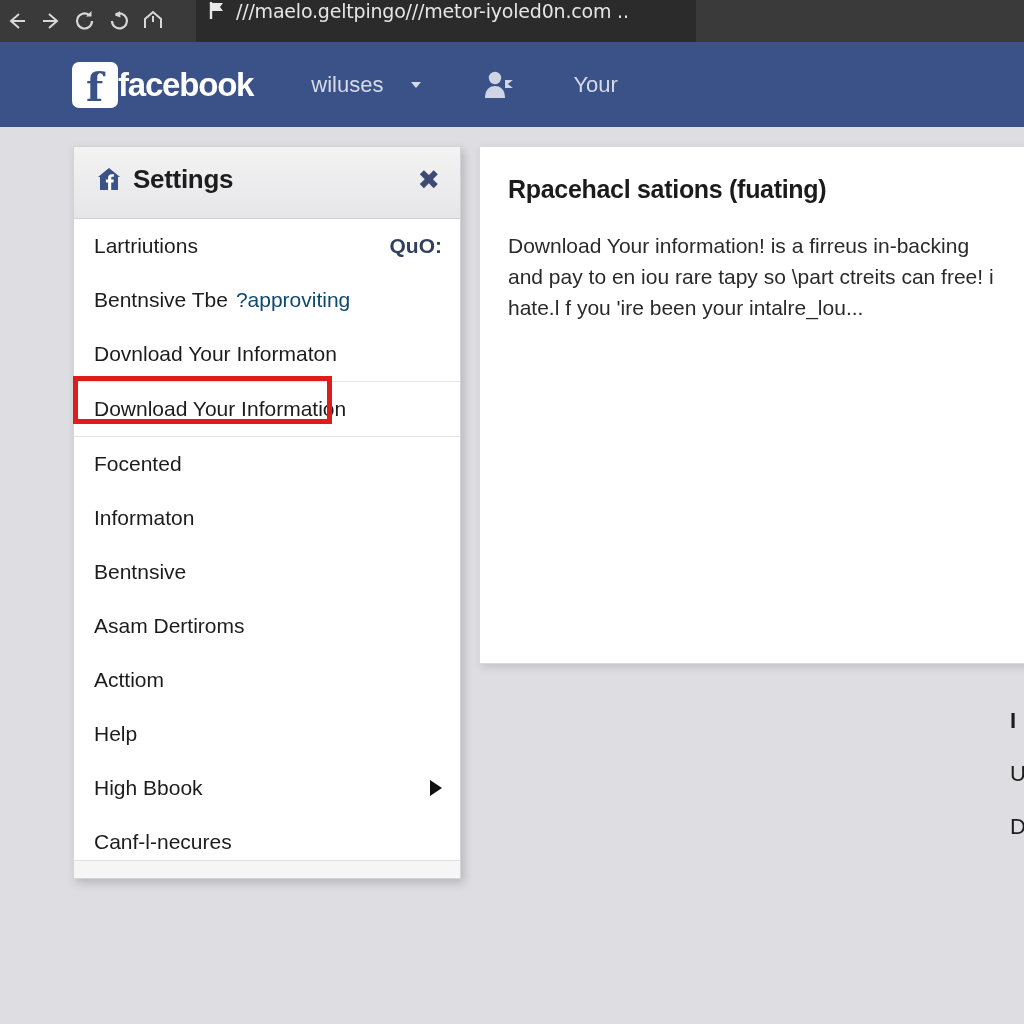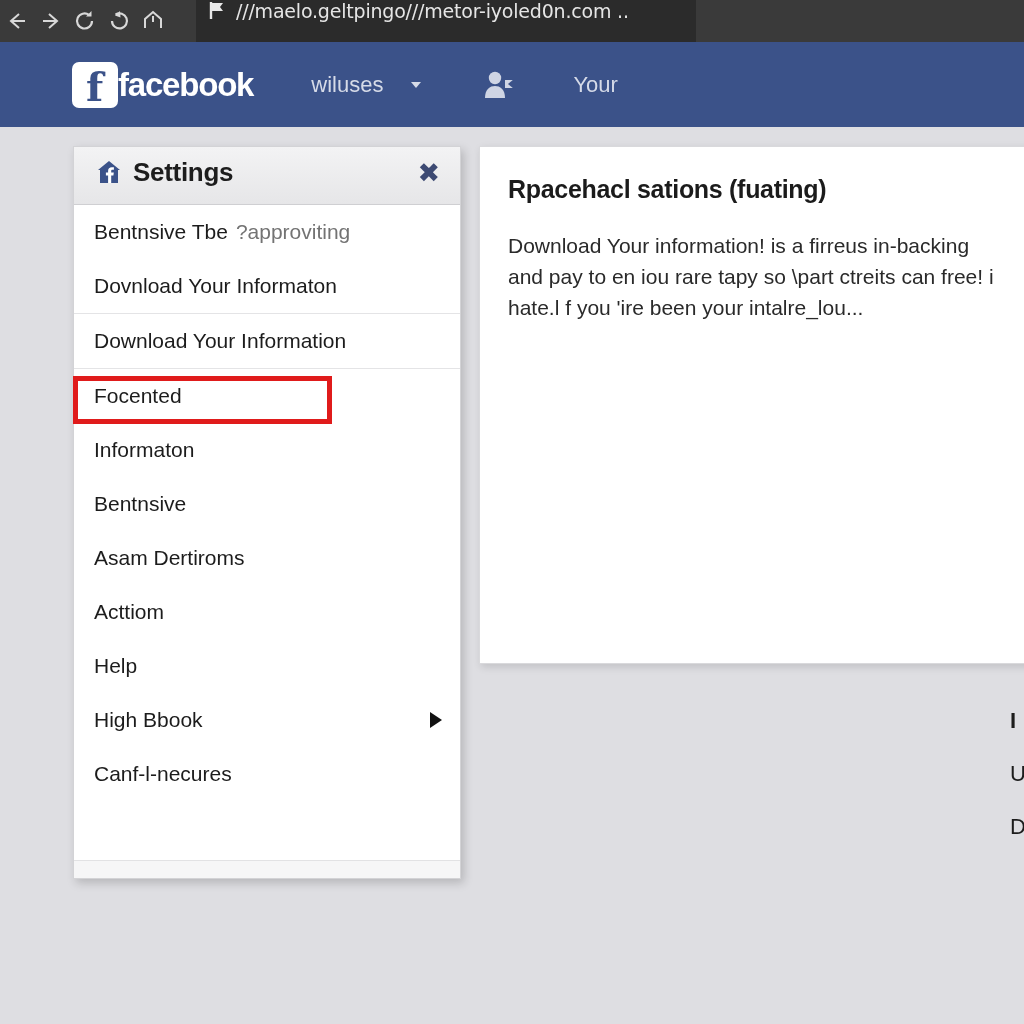--- a/index.html
+++ b/index.html
@@ -121,21 +121,21 @@
     position: absolute;
     left: 73px; top: 146px;
     width: 388px;
     height: 733px;
     background: #ffffff;
     border: 1px solid #d3d3d6;
     box-shadow: 3px 4px 9px rgba(0,0,0,0.18);
     box-sizing: border-box;
   }
   #settings-header {
-    height: 58px;
+    height: 72px;
     background: linear-gradient(180deg, #f3f3f4 0%, #e6e6e8 100%);
     border-bottom: 1px solid #cfcfd2;
     display: flex;
     align-items: center;
     padding: 0 20px 7px 22px;
     box-sizing: border-box;
   }
   #settings-header-icon {
     width: 26px; height: 26px;
     flex: none;
@@ -167,21 +167,21 @@
     white-space: nowrap;
     position: relative;
   }
   .menu-item .label { flex: 1; }
   .menu-item .badge {
     color: #31405f;
     font-weight: bold;
     font-size: 21px;
   }
   .menu-item .sub {
-    color: #737373;
+    color: #0c4a6e;
     margin-left: 8px;
   }
   .menu-item .arrow {
     width: 0; height: 0;
     border-top: 8px solid transparent;
     border-bottom: 8px solid transparent;
     border-left: 12px solid #111111;
   }
   .menu-sep {
     height: 1px;
@@ -324,20 +324,24 @@
 
   <div id="settings-header">
     <svg id="settings-header-icon" viewBox="0 0 26 26">
       <path d="M13 2 L24 11 L22 11 L22 24 L4 24 L4 11 L2 11 Z" fill="#3b5289"></path>
       <path d="M15.2 24 L15.2 16.5 L17.4 16.5 L17.8 13.6 L15.2 13.6 L15.2 12.1 C15.2 11.3 15.5 10.8 16.7 10.8 L17.9 10.8 L17.9 8.3 C17.6 8.25 16.7 8.15 15.7 8.15 C13.5 8.15 12.1 9.45 12.1 11.8 L12.1 13.6 L9.9 13.6 L9.9 16.5 L12.1 16.5 L12.1 24 Z" fill="#ffffff"></path>
     </svg>
     <div id="settings-title">Settings</div>
     <div id="settings-close">✖</div>
   </div>
 
+  <div class="menu-item">
+    <span class="label">Lartriutions</span>
+    <span class="badge">QuO:</span>
+  </div>
 
   <div class="menu-item">
     <span>Bentnsive Tbe</span>
     <span class="sub">?approviting</span>
   </div>
 
   <div class="menu-item">
     <span class="label">Dovnload Your Informaton</span>
   </div>
 

